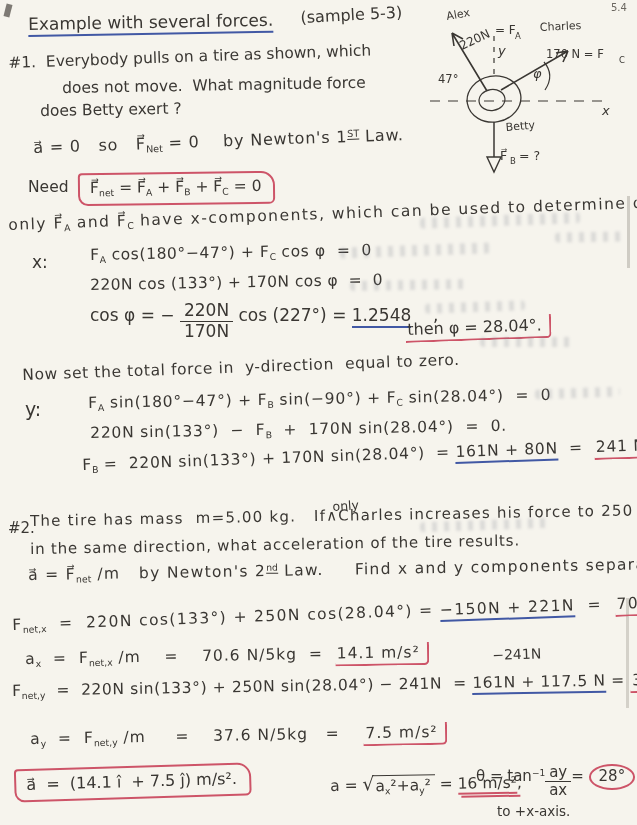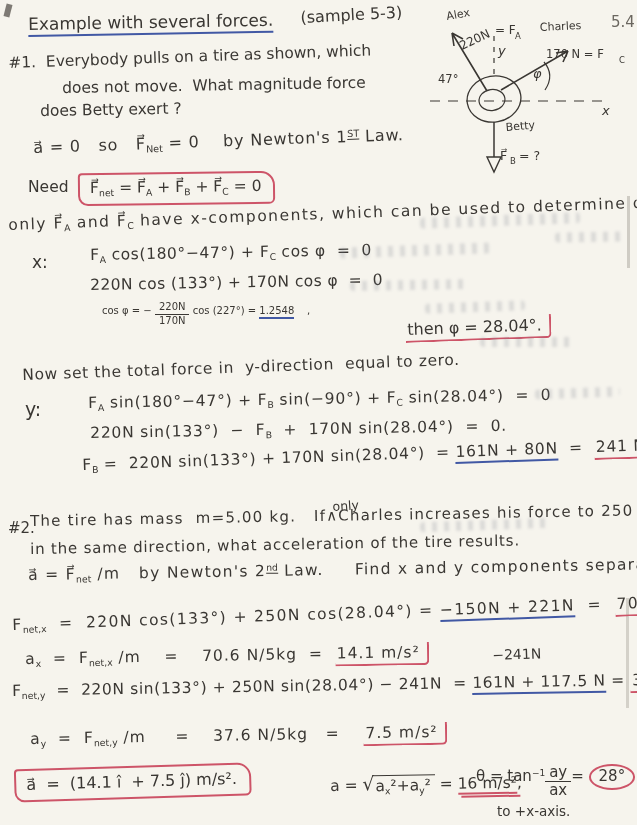--- a/index.html
+++ b/index.html
@@ -42,35 +42,35 @@
 </style>
 </head>
 <body>
 
 <div id="paper">
 
   <div class="artifact" style="left:5px;top:4px;width:6px;height:13px;background:#55514b;opacity:.75;transform:rotate(14deg);"></div>
   <div class="artifact" style="left:627px;top:196px;width:3px;height:72px;background:#cfccc4;"></div>
   <div class="artifact" style="left:626px;top:598px;width:3px;height:110px;background:#d4d1c9;"></div>
 
-  <div class="hl" style="left:611px;top:13px;font-size:15px;color:#6b6archive763;color:#6b6760;">5.4</div>
+  <div class="hl" style="left:611px;top:2px;font-size:10px;color:#6b6archive763;color:#6b6760;">5.4</div>
 
   <div>
       <div class="hl" style="left: 28px; top: 14px; font-size: 17px; transform: rotate(-1deg);"><span class="seg u-blue">Example with several forces.</span></div>
       <div class="hl" style="left: 300px; top: 8px; font-size: 16px; transform: rotate(-3deg);"><span class="seg">(sample 5-3)</span></div>
       <div class="hl" style="left: 8px; top: 54px; font-size: 15.5px; transform: rotate(-2deg);"><span class="seg">#1.  Everybody pulls on a tire as shown, which</span></div>
       <div class="hl" style="left: 62px; top: 79px; font-size: 15.5px; transform: rotate(-1deg);"><span class="seg">does not move.  What magnitude force</span></div>
       <div class="hl" style="left: 40px; top: 102px; font-size: 15.5px; transform: rotate(-1deg);"><span class="seg">does Betty exert ?</span></div>
       <div class="hl" style="left: 33px; top: 138px; font-size: 16px; letter-spacing: 0.8px; transform: rotate(-2deg);"><span class="seg">a⃗ = 0   so   F⃗</span><span class="seg sub">Net</span><span class="seg"> = 0    by Newton's 1</span><span class="seg sup u-ink">ST</span><span class="seg"> Law.</span></div>
       <div class="hl" style="left: 28px; top: 172px; font-size: 15.5px; transform: rotate(0deg);"><span class="seg">Need  </span><span class="redbox"><span class="seg">F⃗</span><span class="seg sub">net</span><span class="seg"> = F⃗</span><span class="seg sub">A</span><span class="seg"> + F⃗</span><span class="seg sub">B</span><span class="seg"> + F⃗</span><span class="seg sub">C</span><span class="seg"> = 0</span></span></div>
       <div class="hl" style="left: 8px; top: 216px; font-size: 15.5px; letter-spacing: 1.5px; transform: rotate(-2deg);"><span class="seg">only F⃗</span><span class="seg sub">A</span><span class="seg"> and F⃗</span><span class="seg sub">C</span><span class="seg"> have x-components, which can be used to determine φ,</span></div>
       <div class="hl" style="left: 32px; top: 252px; font-size: 17px; transform: rotate(0deg);"><span class="seg">x:</span></div>
       <div class="hl" style="left: 90px; top: 246px; font-size: 15.5px; letter-spacing: 0.6px; transform: rotate(-1deg);"><span class="seg">F</span><span class="seg sub">A</span><span class="seg"> cos(180°−47°) + F</span><span class="seg sub">C</span><span class="seg"> cos φ  =  0</span></div>
       <div class="hl" style="left: 90px; top: 276px; font-size: 15.5px; letter-spacing: 0.4px; transform: rotate(-1deg);"><span class="seg">220N cos (133°) + 170N cos φ  =  0</span></div>
-      <div class="hl" style="left: 102px; top: 302px; font-size: 10px; transform: rotate(0deg);"><span class="seg">cos φ = − </span><span class="frac"><span class="ftop">220N</span><span class="fbot">170N</span></span><span class="seg"> cos (227°) = </span><span class="seg u-blue">1.2548</span><span class="seg">    ,</span></div>
+      <div class="hl" style="left: 90px; top: 302px; font-size: 17px; transform: rotate(0deg);"><span class="seg">cos φ = − </span><span class="frac"><span class="ftop">220N</span><span class="fbot">170N</span></span><span class="seg"> cos (227°) = </span><span class="seg u-blue">1.2548</span><span class="seg">    ,</span></div>
       <div class="hl" style="left: 405px; top: 320px; font-size: 16px; transform: rotate(-2deg);"><span class="seg mark">then φ = 28.04°.</span></div>
       <div class="hl" style="left: 22px; top: 366px; font-size: 15.5px; letter-spacing: 0.6px; transform: rotate(-2deg);"><span class="seg">Now set the total force in  y-direction  equal to zero.</span></div>
       <div class="hl" style="left: 25px; top: 398px; font-size: 19px; transform: rotate(0deg);"><span class="seg">y:</span></div>
       <div class="hl" style="left: 88px; top: 394px; font-size: 15.5px; letter-spacing: 0.8px; transform: rotate(-1deg);"><span class="seg">F</span><span class="seg sub">A</span><span class="seg"> sin(180°−47°) + F</span><span class="seg sub">B</span><span class="seg"> sin(−90°) + F</span><span class="seg sub">C</span><span class="seg"> sin(28.04°)  =  0</span></div>
       <div class="hl" style="left: 90px; top: 424px; font-size: 15.5px; letter-spacing: 0.8px; transform: rotate(-1deg);"><span class="seg">220N sin(133°)  −  F</span><span class="seg sub">B</span><span class="seg">  +  170N sin(28.04°)  =  0.</span></div>
       <div class="hl" style="left: 82px; top: 456px; font-size: 15.5px; letter-spacing: 0.7px; transform: rotate(-2deg);"><span class="seg">F</span><span class="seg sub">B</span><span class="seg"> =  220N sin(133°) + 170N sin(28.04°)  = </span><span class="seg u-blue">161N + 80N</span><span class="seg">  =  </span><span class="seg mark">241 N.</span></div>
       <div class="hl" style="left: 332px; top: 499px; font-size: 12.5px; transform: rotate(-4deg);"><span class="seg">only</span></div>
       <div class="hl" style="left: 8px; top: 519px; font-size: 15px; transform: rotate(0deg);"><span class="seg">#2.</span></div>
       <div class="hl" style="left: 30px; top: 512px; font-size: 15px; letter-spacing: 1.2px; transform: rotate(-1deg);"><span class="seg">The tire has mass  m=5.00 kg.   If∧Charles increases his force to 250 N,</span></div>
       <div class="hl" style="left: 30px; top: 540px; font-size: 15px; letter-spacing: 0.8px; transform: rotate(-1deg);"><span class="seg">in the same direction, what acceleration of the tire results.</span></div>

